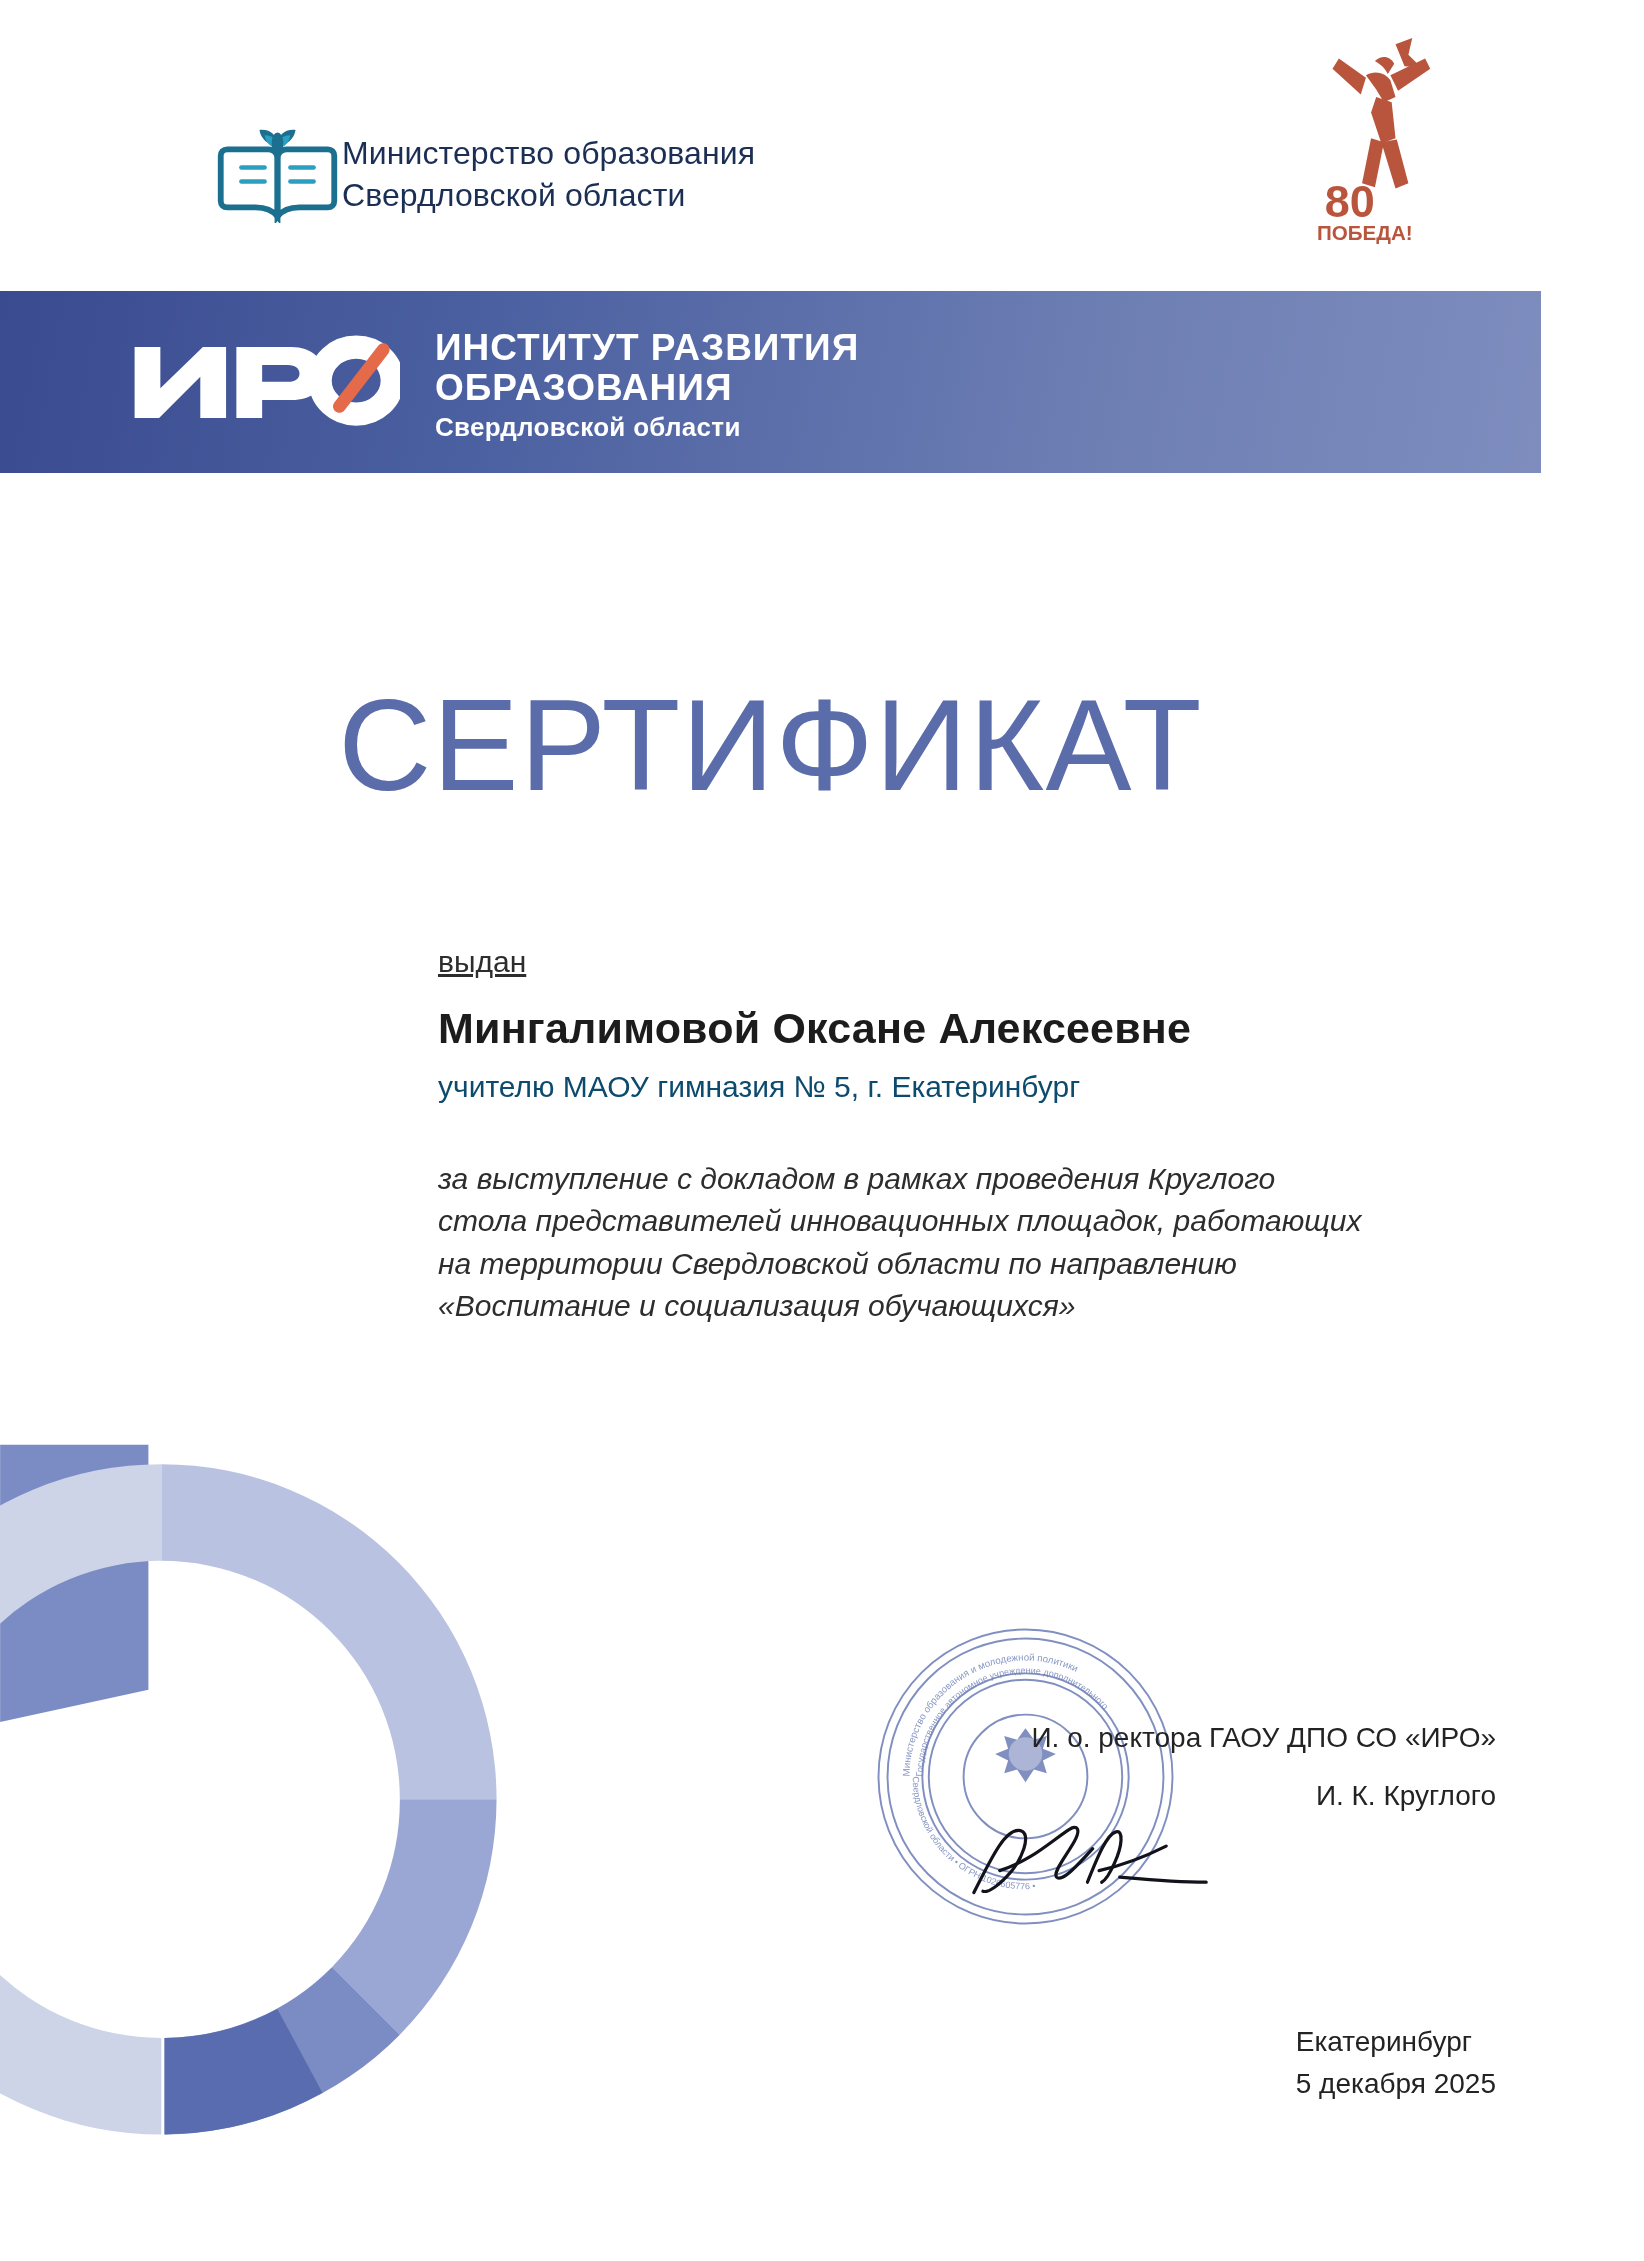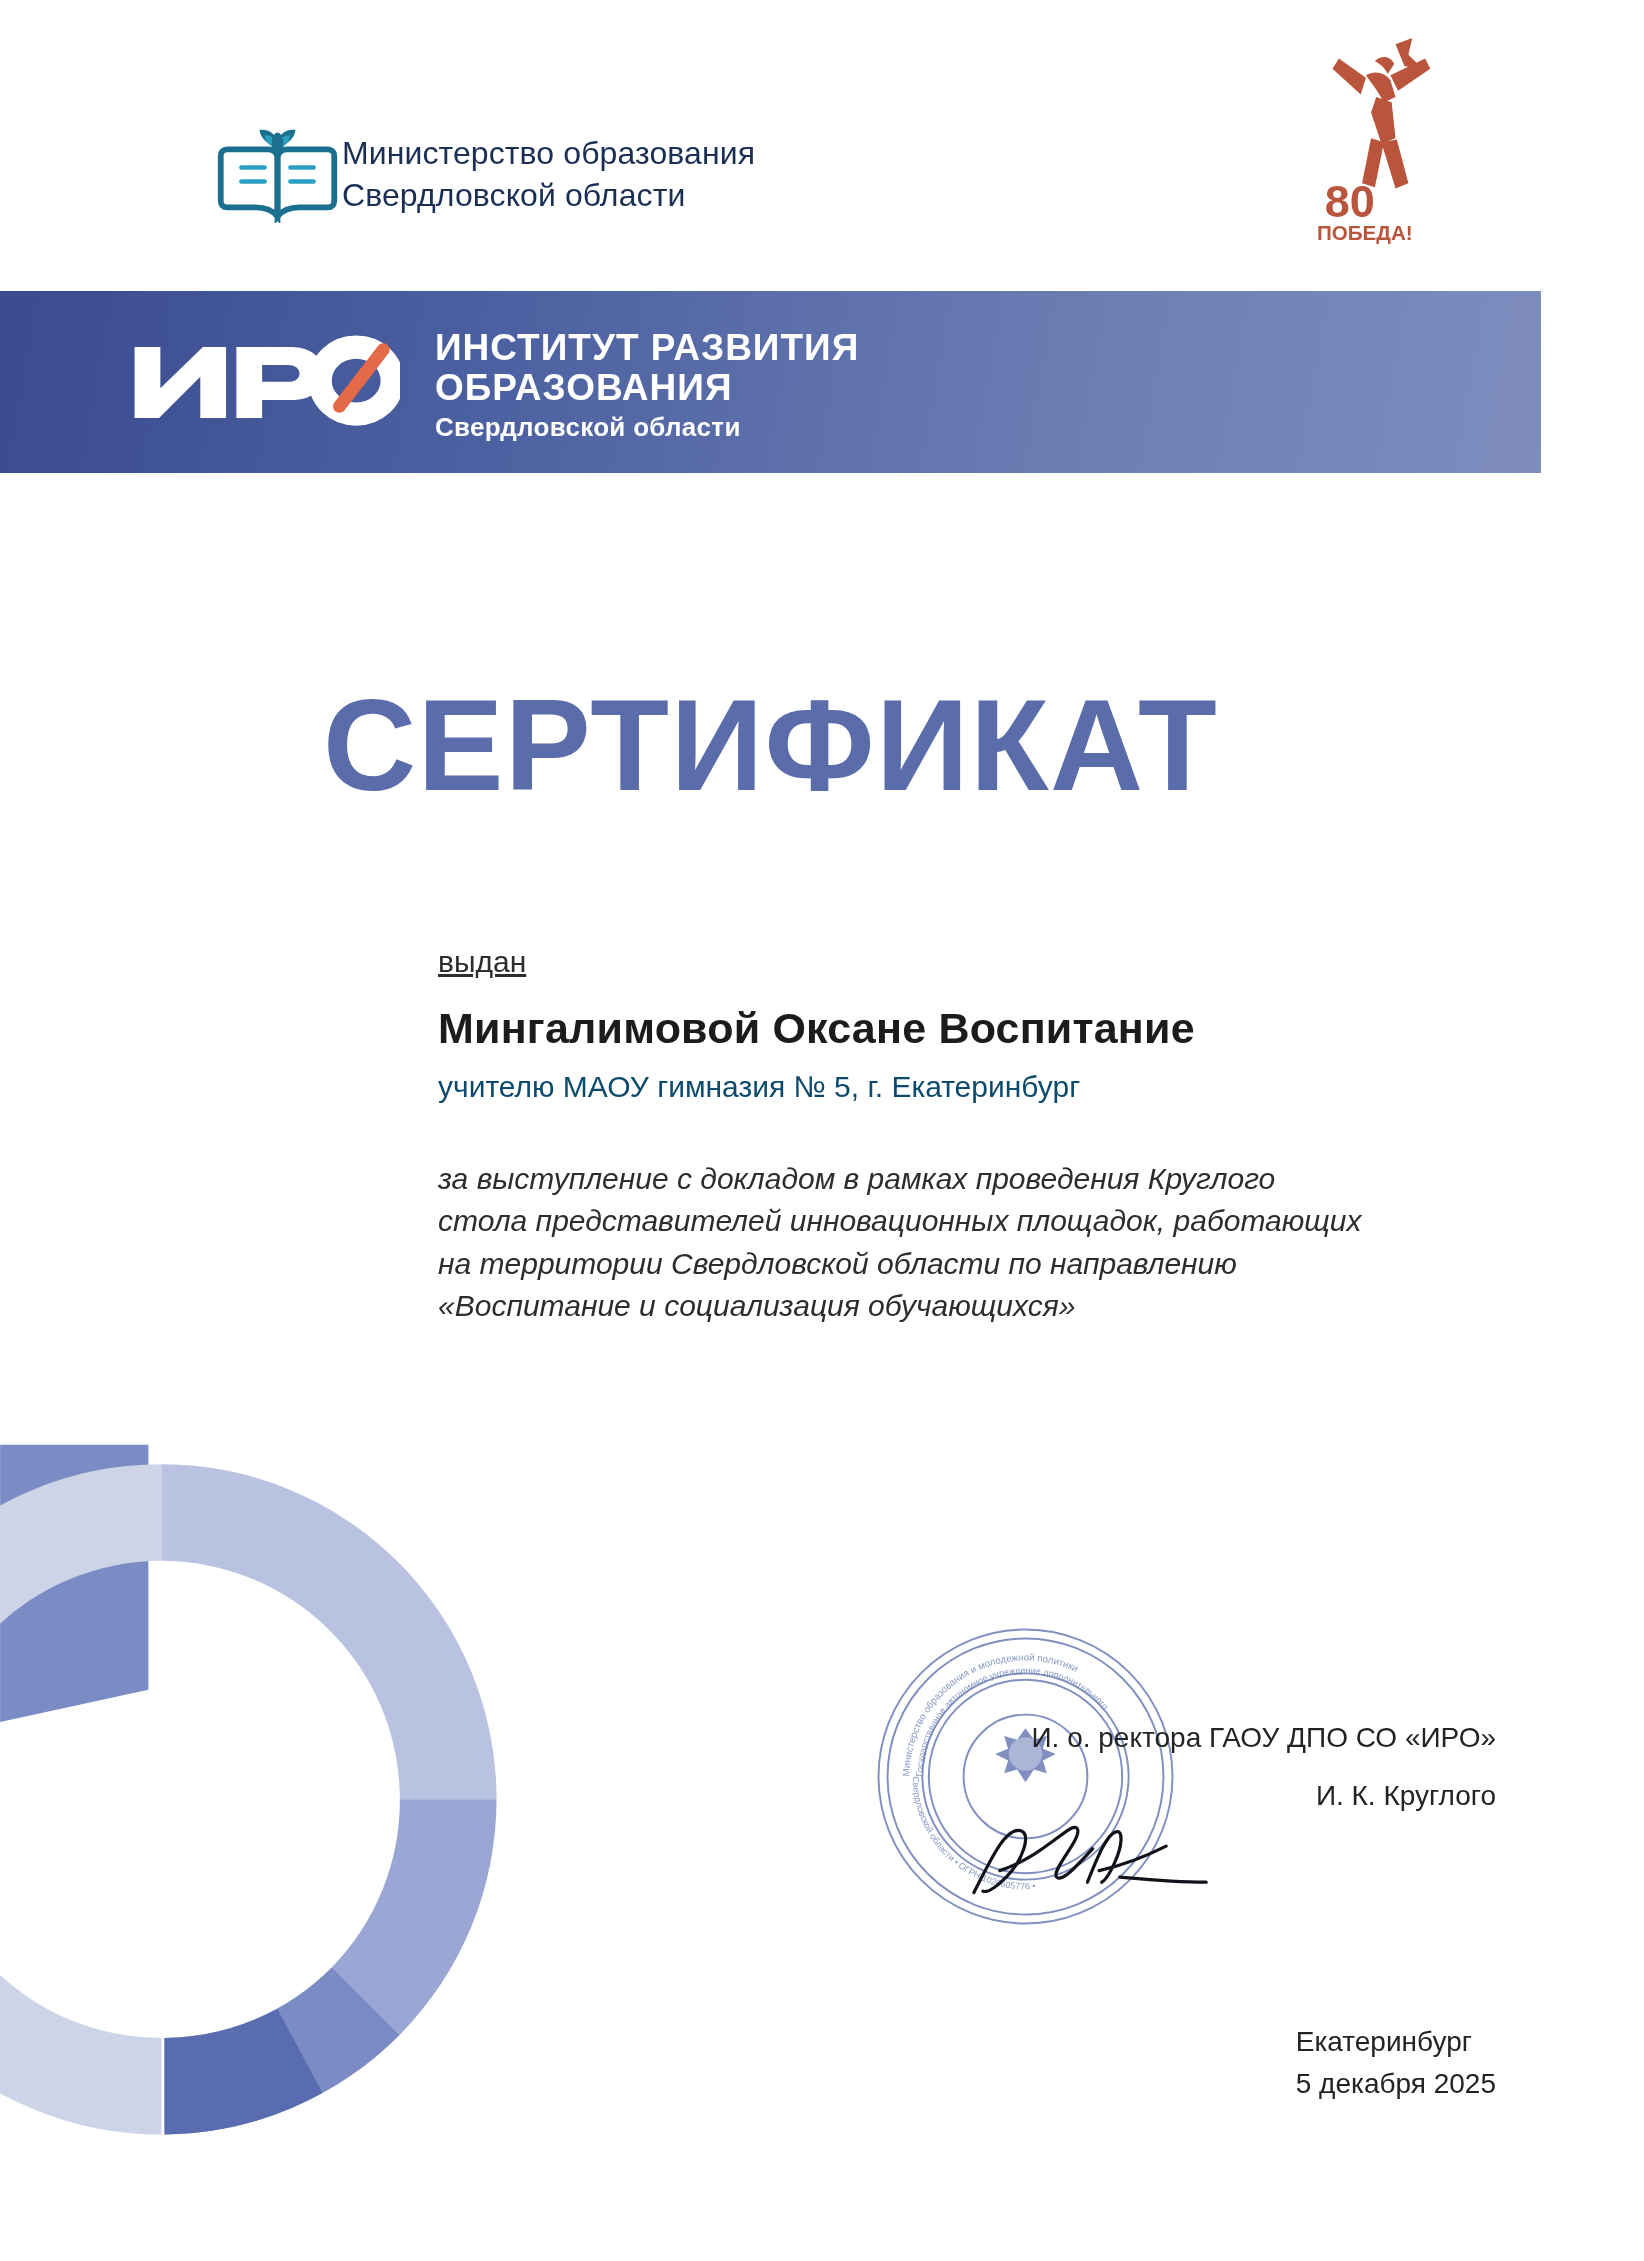--- a/index.html
+++ b/index.html
@@ -87,21 +87,21 @@
   }
 
   
   .cert-title {
     position: absolute;
     left: 0;
     top: 671px;
     width: 1541px;
     text-align: center;
     font-size: 129px;
-    font-weight: bold;
+    font-weight: normal;
     color: #5b6cab;
     letter-spacing: 1.3px;
   }
 
   
   .body-block {
     position: absolute;
     left: 438px;
     top: 945px;
     width: 1045px;
@@ -239,21 +239,21 @@
       <div class="iro-line1">ИНСТИТУТ РАЗВИТИЯ
 ОБРАЗОВАНИЯ</div>
       <div class="iro-line2">Свердловской области</div>
     </div>
   </div>
 
   <div class="cert-title">СЕРТИФИКАТ</div>
 
   <div class="body-block">
     <div class="label-vydan">выдан</div>
-    <div class="recipient-name">Мингалимовой Оксане Воспитание</div>
+    <div class="recipient-name">Мингалимовой Оксане Алексеевне</div>
     <div class="recipient-role">учителю МАОУ гимназия № 5, г. Екатеринбург</div>
     <div class="reason">за выступление с докладом в рамках проведения Круглого
 стола представителей инновационных площадок, работающих
 на территории Свердловской области по направлению
 «Воспитание и социализация обучающихся»</div>
   </div>
 
   <div class="decor">
     <svg width="761" height="851" viewBox="0 0 1180 1320">
       <path d="M0 40 L230 40 L230 420 L0 470 Z" fill="#7b8cc4"></path>

